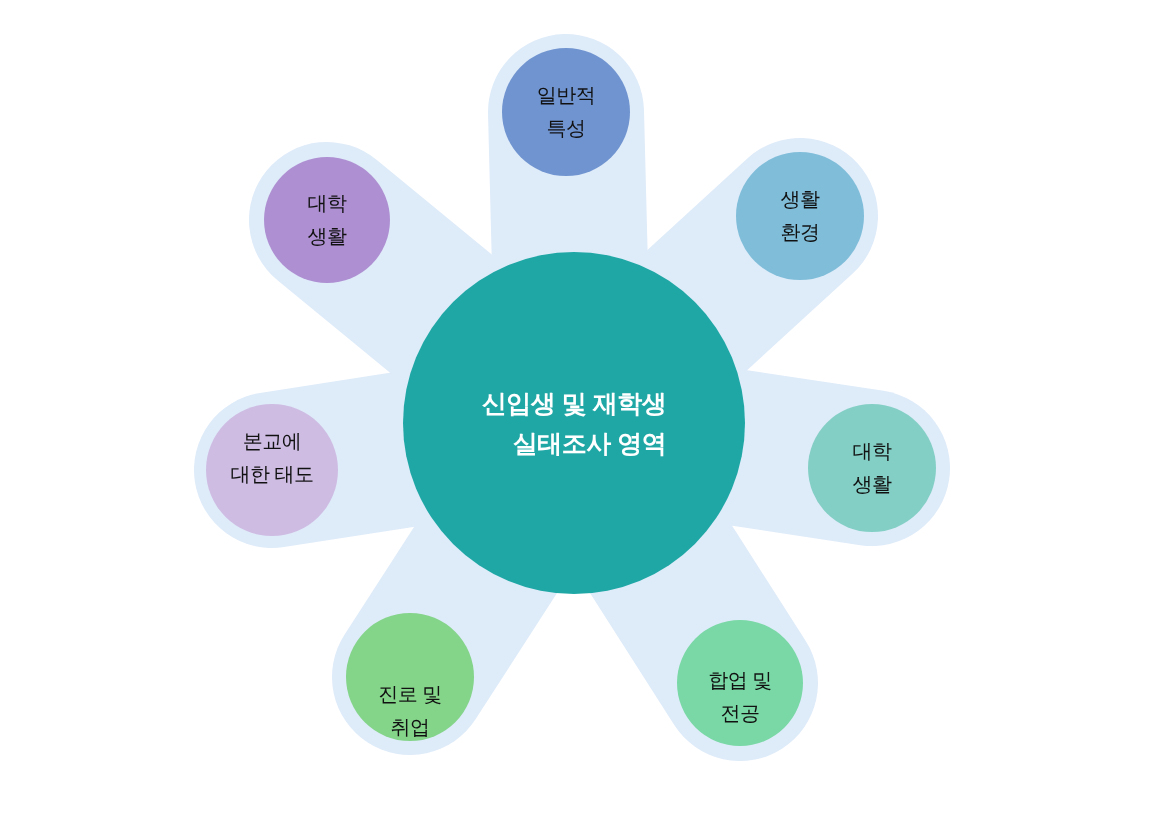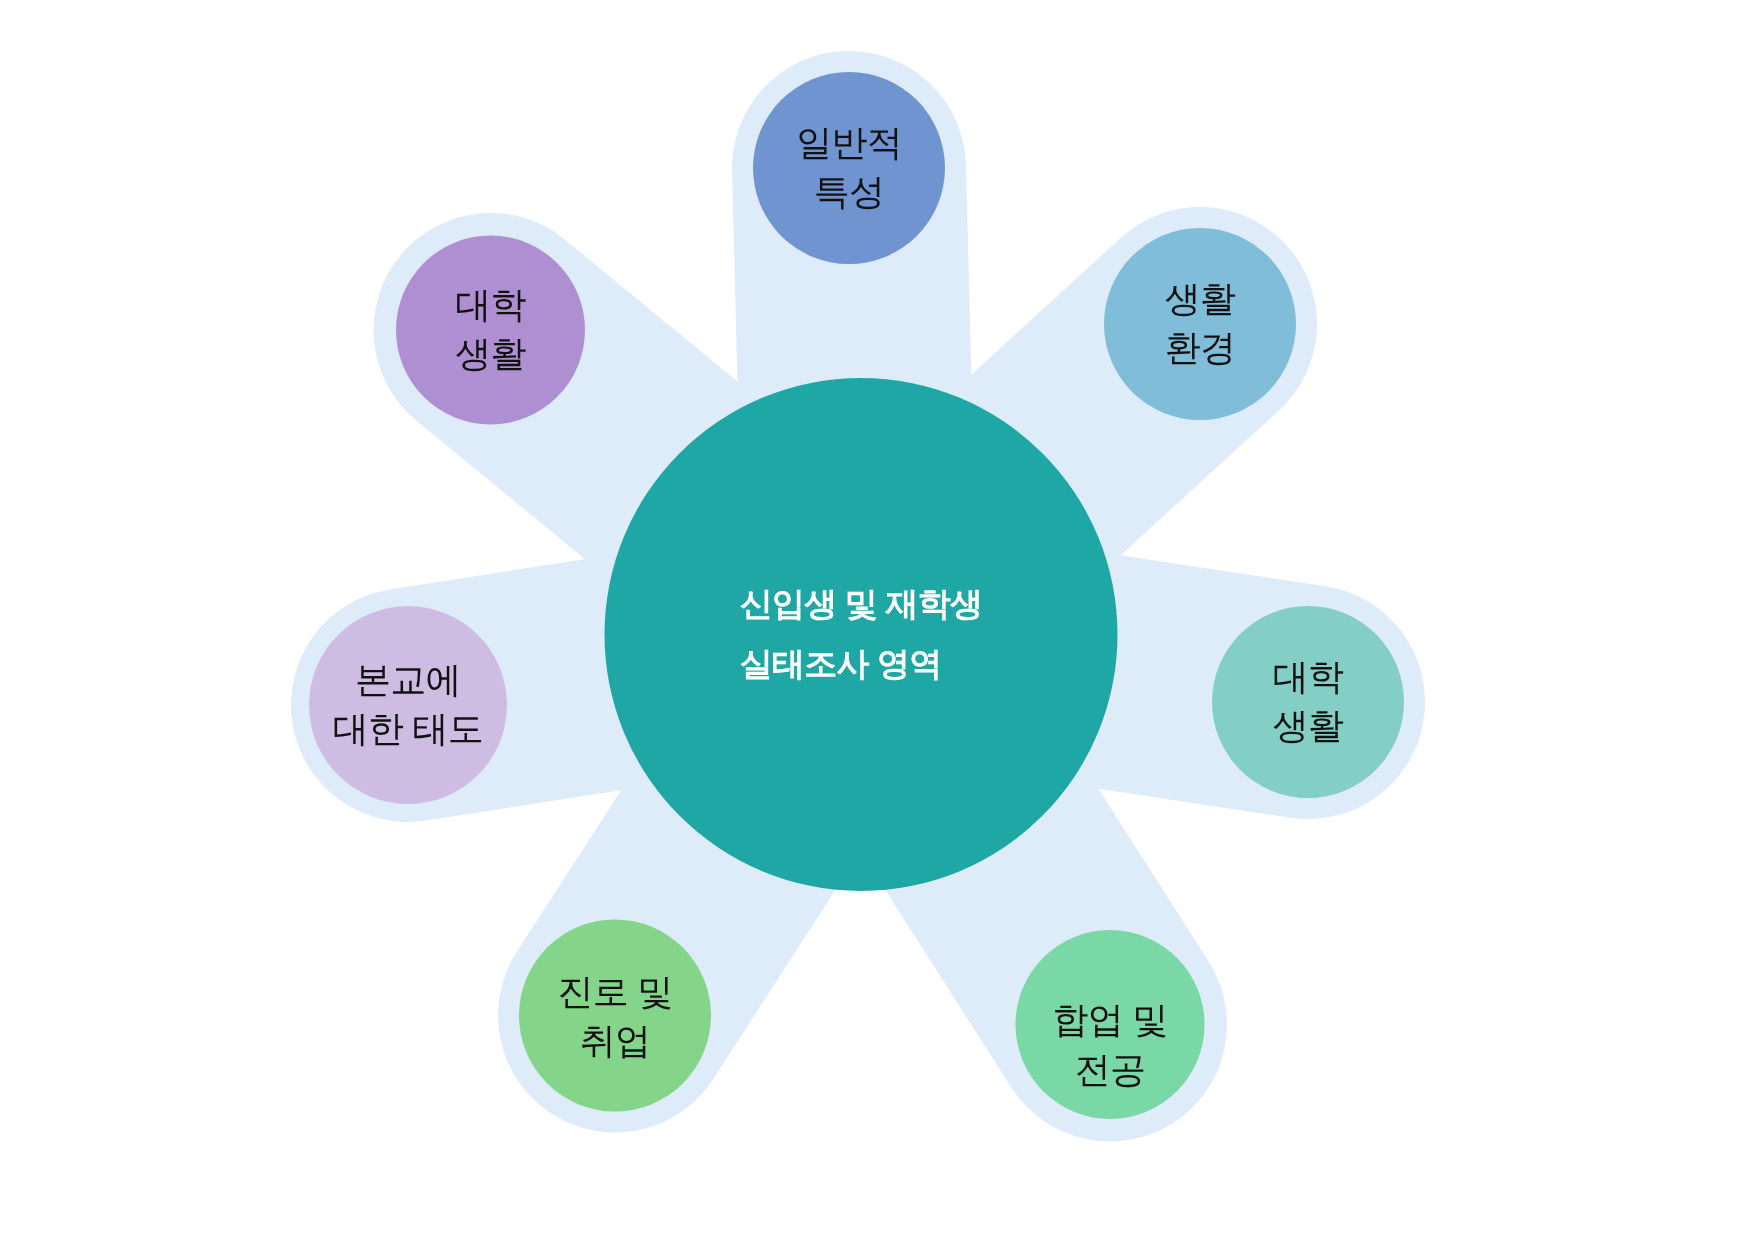--- a/index.html
+++ b/index.html
@@ -18,33 +18,33 @@
   #diagram-svg {
     position: absolute;
     left: 0;
     top: 0;
   }
   .node-label {
     position: absolute;
     transform: translate(-50%, -50%);
     text-align: center;
     white-space: pre-line;
-    font-size: 24px;
+    font-size: 20px;
     line-height: 33px;
     font-weight: 500;
     color: #111111;
     letter-spacing: -0.5px;
     pointer-events: none;
   }
   .center-label {
     position: absolute;
     transform: translate(-50%, -50%);
-    text-align: left;
+    text-align: right;
     white-space: pre-line;
-    font-size: 22px;
+    font-size: 25px;
     line-height: 40px;
     font-weight: 700;
     color: #ffffff;
     letter-spacing: -0.5px;
     pointer-events: none;
   }
 </style>
 </head>
 <body>
 
@@ -70,20 +70,20 @@
     <div class="center-label" style="left: 574px; top: 423px;">신입생 및 재학생
 실태조사 영역</div>
   <div class="node-label" style="left: 566px; top: 112px;">일반적
 특성</div>
       <div class="node-label" style="left: 800px; top: 216px;">생활
 환경</div>
       <div class="node-label" style="left: 872px; top: 468px;">대학
 생활</div>
       <div class="node-label" style="left: 740px; top: 697px;">합업 및
 전공</div>
-      <div class="node-label" style="left: 410px; top: 678px;">진로 및
+      <div class="node-label" style="left: 410px; top: 711px;">진로 및
 취업</div>
-      <div class="node-label" style="left: 272px; top: 470px;">본교에
+      <div class="node-label" style="left: 272px; top: 458px;">본교에
 대한 태도</div>
       <div class="node-label" style="left: 327px; top: 220px;">대학
 생활</div>
     </div>
 </div>
 
 </body></html>

